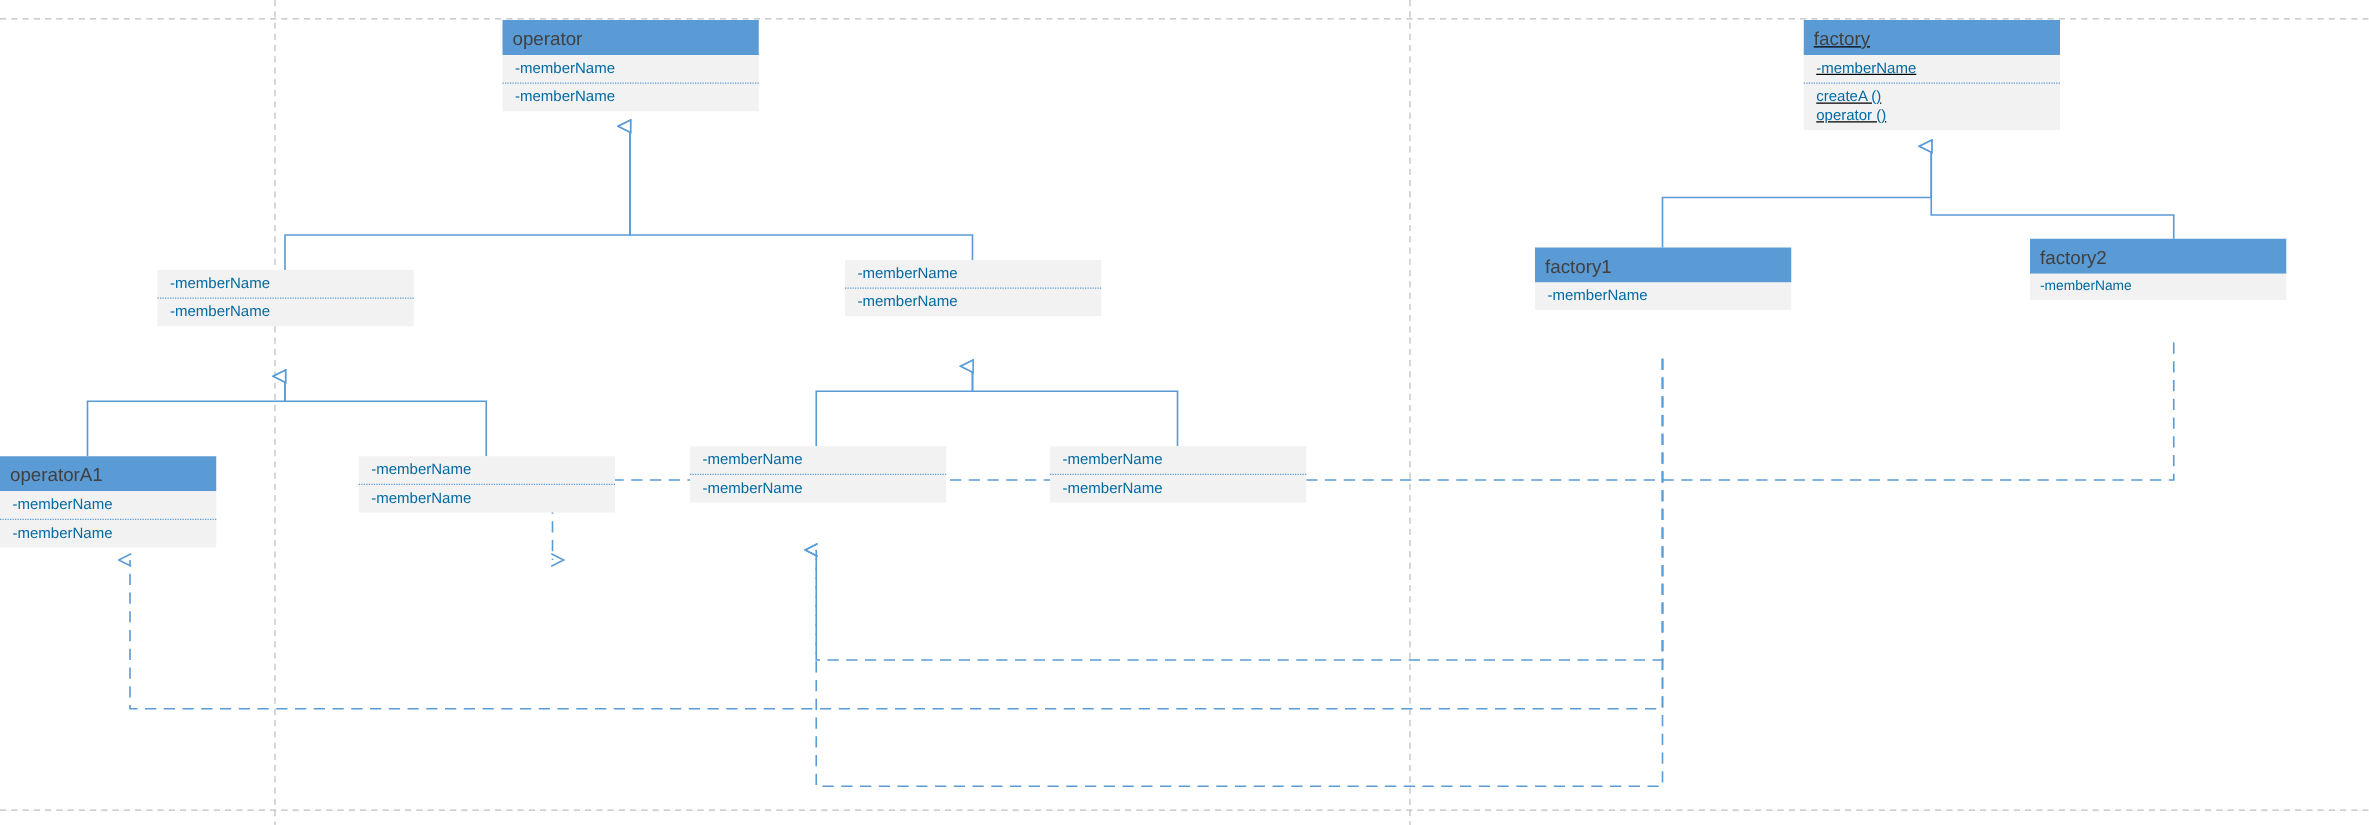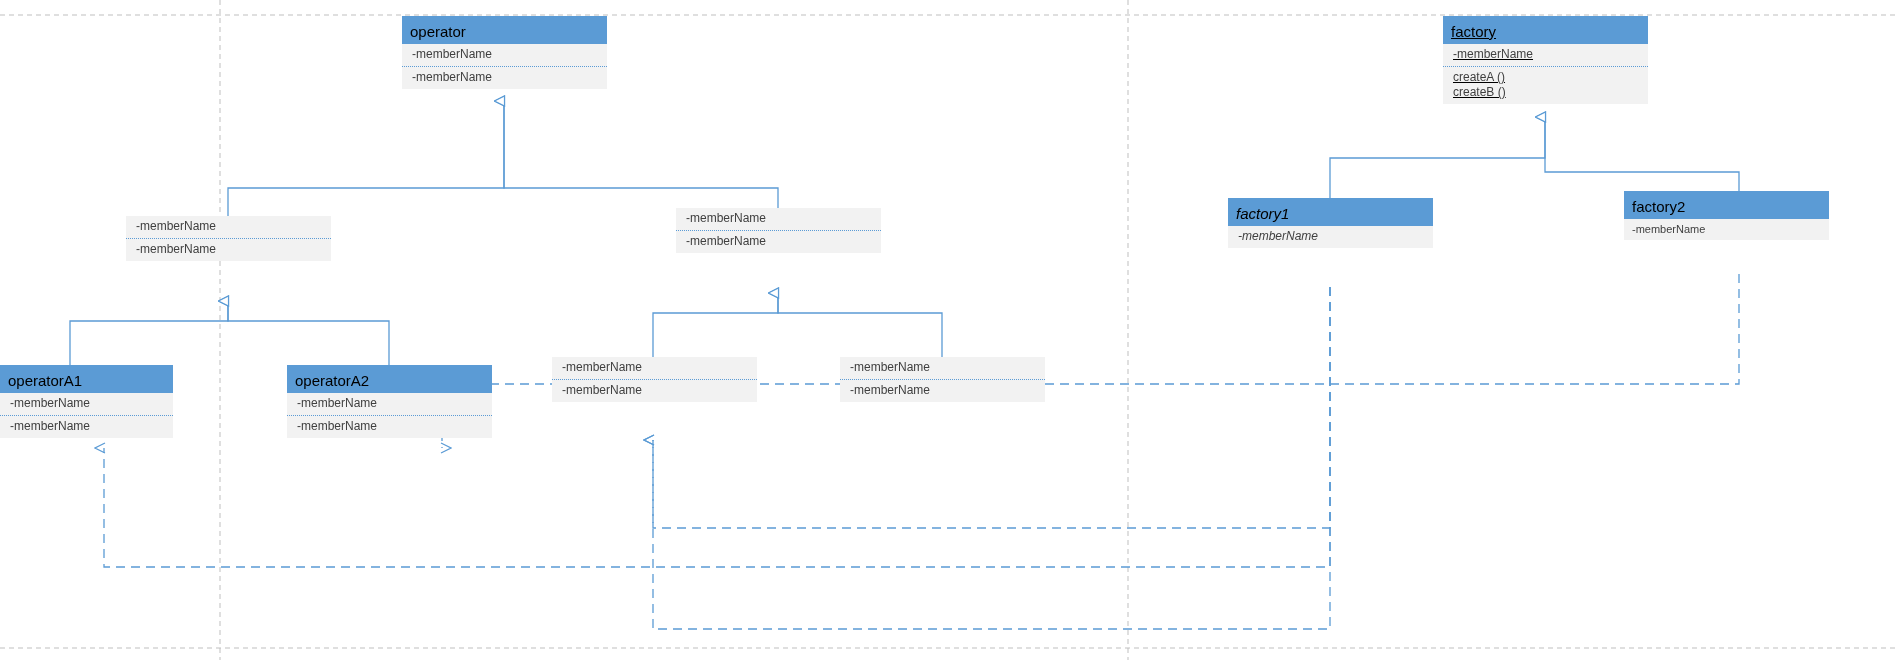--- a/index.html
+++ b/index.html
@@ -25,42 +25,42 @@
     height: 660px;
     pointer-events: none;
   }
   .uml-class {
     position: absolute;
     box-sizing: border-box;
   }
   .uml-header {
     box-sizing: border-box;
     background: #5b9bd5;
-    color: #000000;
+    color: #404040;
     font-size: 15px;
     line-height: 1;
     padding: 8px 0 0 8px;
     height: 28px;
     overflow: hidden;
     white-space: nowrap;
   }
   .uml-body {
     box-sizing: border-box;
     background: #f2f2f2;
     padding: 0;
   }
   .uml-compartment {
     box-sizing: border-box;
     padding: 3px 0 4px 10px;
   }
   .uml-compartment + .uml-compartment {
     border-top: 1px dotted #5b9bd5;
   }
   .uml-attr {
-    color: #404040;
+    color: #0369a1;
     font-size: 12px;
     line-height: 15px;
     white-space: nowrap;
   }
   .uml-attr.small {
     font-size: 11px;
     line-height: 14px;
   }
 </style>
 </head>
@@ -149,21 +149,20 @@
       <div class="uml-compartment" style="padding-left:42px;">
         <div class="uml-attr">-memberName</div>
       </div>
       <div class="uml-compartment" style="padding-left:42px;">
         <div class="uml-attr">-memberName</div>
       </div>
     </div>
   </div>
 
   <div class="uml-class" style="left:287px; top:365px; width:205px;">
-    <div class="uml-header">operatorA2</div>
     <div class="uml-body">
       <div class="uml-compartment">
         <div class="uml-attr">-memberName</div>
       </div>
       <div class="uml-compartment">
         <div class="uml-attr">-memberName</div>
       </div>
     </div>
   </div>
 
@@ -190,26 +189,26 @@
   </div>
 
   <div class="uml-class" style="left:1443px; top:16px; width:205px;text-decoration:underline;">
     <div class="uml-header">factory</div>
     <div class="uml-body">
       <div class="uml-compartment">
         <div class="uml-attr">-memberName</div>
       </div>
       <div class="uml-compartment">
         <div class="uml-attr">createA ()</div>
-        <div class="uml-attr">createB ()</div>
-      </div>
-    </div>
-  </div>
-
-  <div class="uml-class" style="left:1228px; top:198px; width:205px;font-style:italic;">
+        <div class="uml-attr">operator ()</div>
+      </div>
+    </div>
+  </div>
+
+  <div class="uml-class" style="left:1228px; top:198px; width:205px;">
     <div class="uml-header">factory1</div>
     <div class="uml-body">
       <div class="uml-compartment">
         <div class="uml-attr">-memberName</div>
       </div>
     </div>
   </div>
 
   <div class="uml-class" style="left:1576px; top:191px; width:205px;margin-left:48px;">
     <div class="uml-header">factory2</div>

